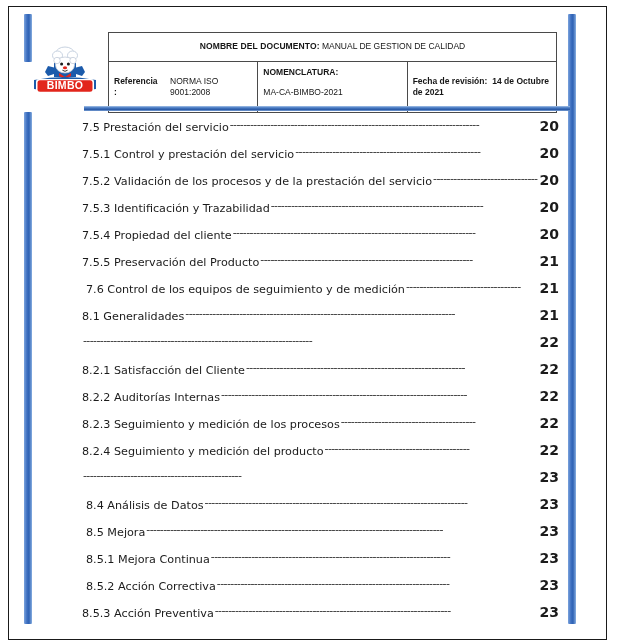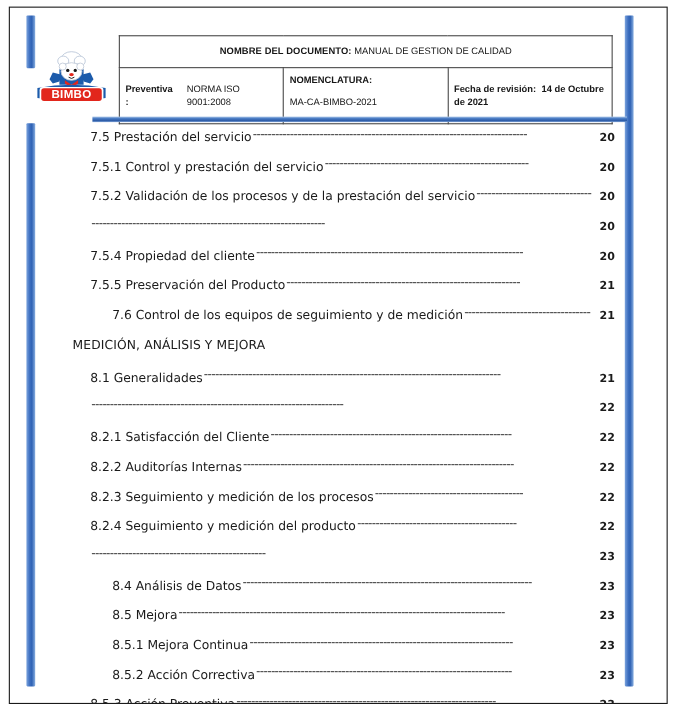--- a/index.html
+++ b/index.html
@@ -118,38 +118,38 @@
     align-items: baseline;
     height: 27px;
     padding-left: 66px;
     padding-right: 58px;
     font-family: "DejaVu Sans", sans-serif;
     font-size: 11.2px;
     color: #1b1b1b;
     white-space: nowrap;
   }
   .toc-row.indent-1 { padding-left: 82px; }
-  .toc-row.indent-2 { padding-left: 86px; margin-left: 16px; }
+  .toc-row.indent-2 { padding-left: 86px; }
   .toc-row.heading  { padding-left: 66px; height: 30px; }
 
   .toc-label { flex: 0 0 auto; }
   .toc-leader {
     flex: 1 1 auto;
     overflow: hidden;
     margin: 0 0 0 1px;
     position: relative;
     top: -3px;
     color: #2b2b2b;
     letter-spacing: -0.6px;
     font-size: 11px;
   }
   .toc-page {
     flex: 0 0 auto;
     font-weight: bold;
-    font-size: 10px;
+    font-size: 14px;
     text-align: right;
     min-width: 16px;
   }
   .toc-row.heading .toc-label {
     letter-spacing: 0.1px;
   }
 </style>
 </head>
 <body>
 
@@ -202,21 +202,21 @@
       <tbody>
           <tr>
         <td class="hdr-title-cell" colspan="3">
           <span class="lbl">NOMBRE DEL DOCUMENTO:</span>
           <span>MANUAL DE GESTION DE CALIDAD</span>
         </td>
       </tr>
       <tr class="hdr-row2">
         <td class="cell-ref">
           <div class="ref-line">
-            <span class="lbl-bold">Preventiva :</span>
+            <span class="lbl-bold">Referencia :</span>
             <span class="ref-val">NORMA ISO 9001:2008</span>
           </div>
         </td>
         <td class="cell-nom">
           <span class="nom-label">NOMENCLATURA:</span>
           <span class="nom-val">MA-CA-BIMBO-2021</span>
         </td>
         <td class="cell-fecha">
           <span class="fecha-line">
             <span>Fecha de revisión:</span><span class="fecha-val">14 de Octubre de 2021</span>
@@ -239,41 +239,39 @@
         <span class="toc-label">7.5.1 Control y prestación del servicio</span>
         <span class="toc-leader">-------------------------------------------------------</span>
         <span class="toc-page">20</span>
       </div>
       <div class="toc-row indent-1">
         <span class="toc-label">7.5.2 Validación de los procesos y de la prestación del servicio</span>
         <span class="toc-leader">-------------------------------</span>
         <span class="toc-page">20</span>
       </div>
       <div class="toc-row indent-1">
+        <span class="toc-label">7.5.3 Identificación y Trazabilidad</span>
         <span class="toc-leader">---------------------------------------------------------------</span>
         <span class="toc-page">20</span>
       </div>
       <div class="toc-row indent-1">
         <span class="toc-label">7.5.4 Propiedad del cliente</span>
         <span class="toc-leader">------------------------------------------------------------------------</span>
         <span class="toc-page">20</span>
       </div>
       <div class="toc-row indent-1">
         <span class="toc-label">7.5.5 Preservación del Producto</span>
         <span class="toc-leader">---------------------------------------------------------------</span>
         <span class="toc-page">21</span>
       </div>
       <div class="toc-row indent-2">
         <span class="toc-label">7.6 Control de los equipos de seguimiento y de medición</span>
         <span class="toc-leader">----------------------------------</span>
         <span class="toc-page">21</span>
       </div>
-      <div class="toc-row heading">
-        <span class="toc-label">MEDICIÓN, ANÁLISIS Y MEJORA</span>
-      </div>
       <div class="toc-row indent-1">
         <span class="toc-label">8.1 Generalidades</span>
         <span class="toc-leader">--------------------------------------------------------------------------------</span>
         <span class="toc-page">21</span>
       </div>
       <div class="toc-row indent-1">
         <span class="toc-leader">--------------------------------------------------------------------</span>
         <span class="toc-page">22</span>
       </div>
       <div class="toc-row indent-1">

